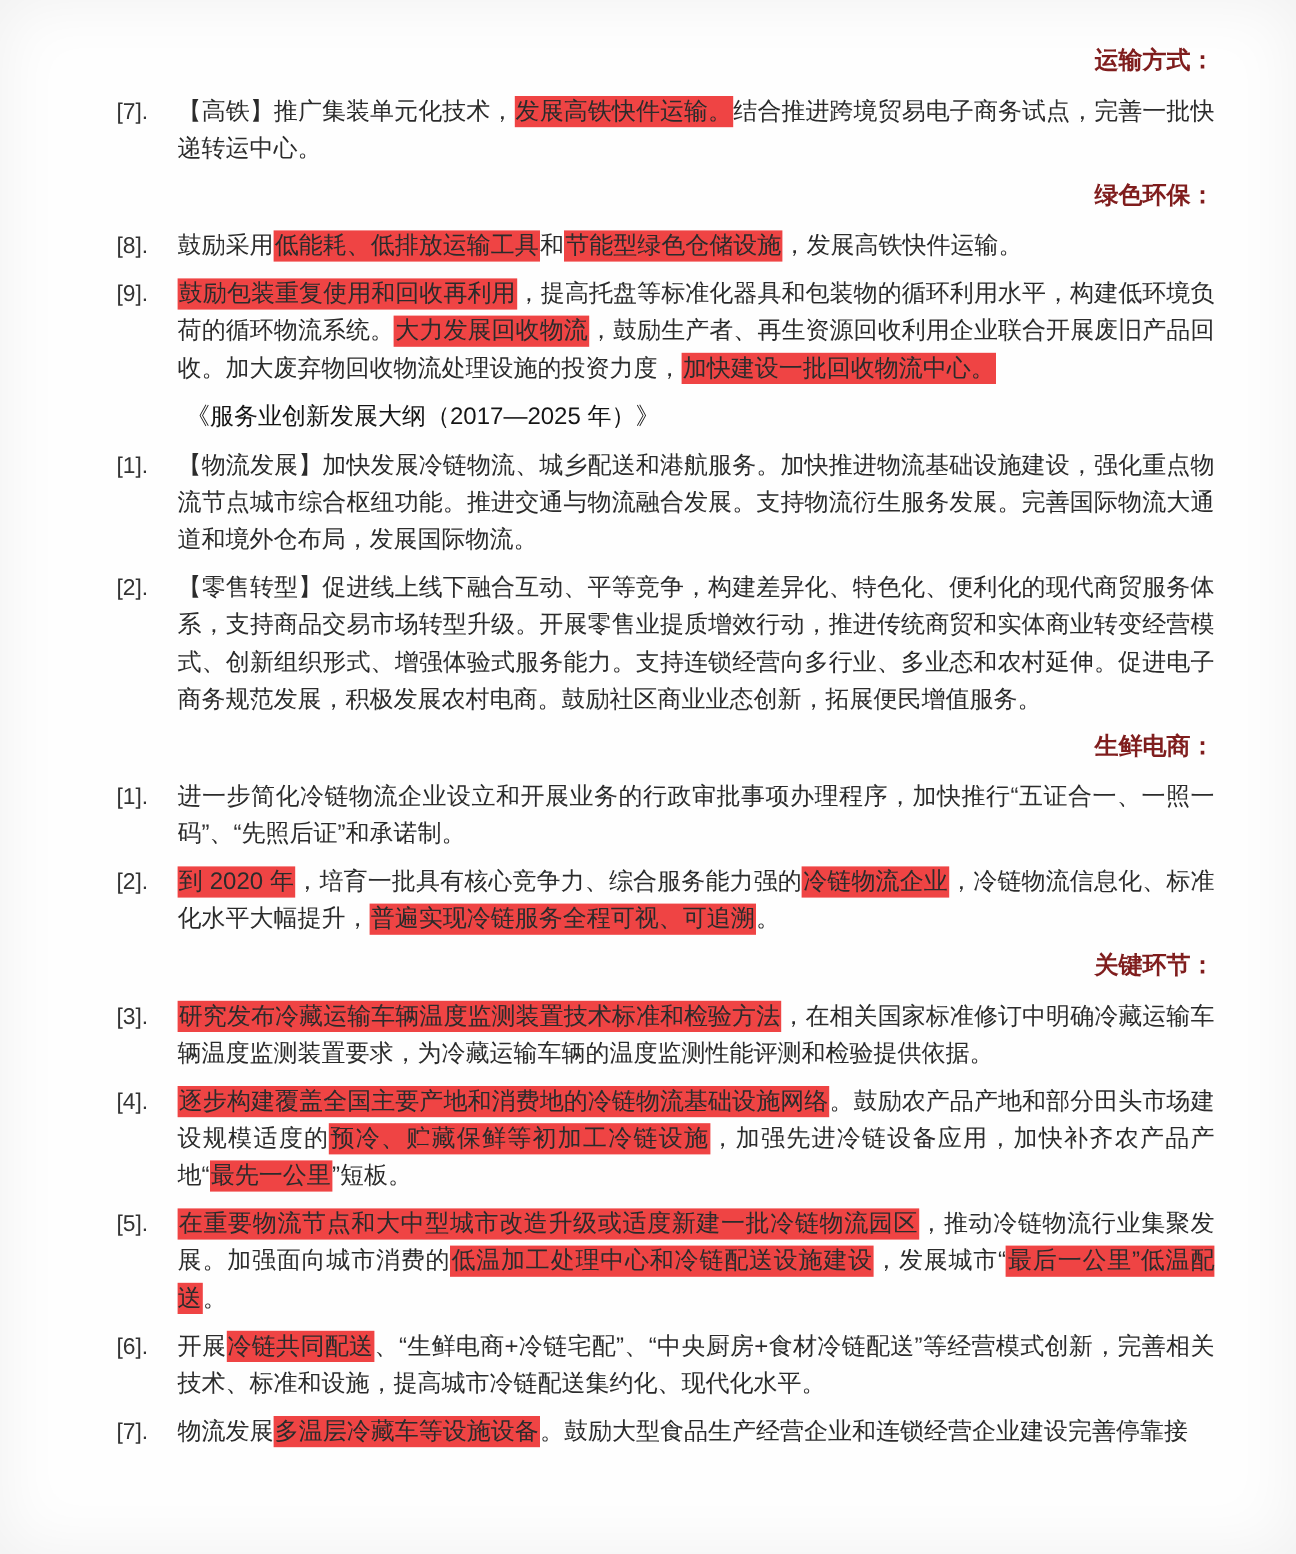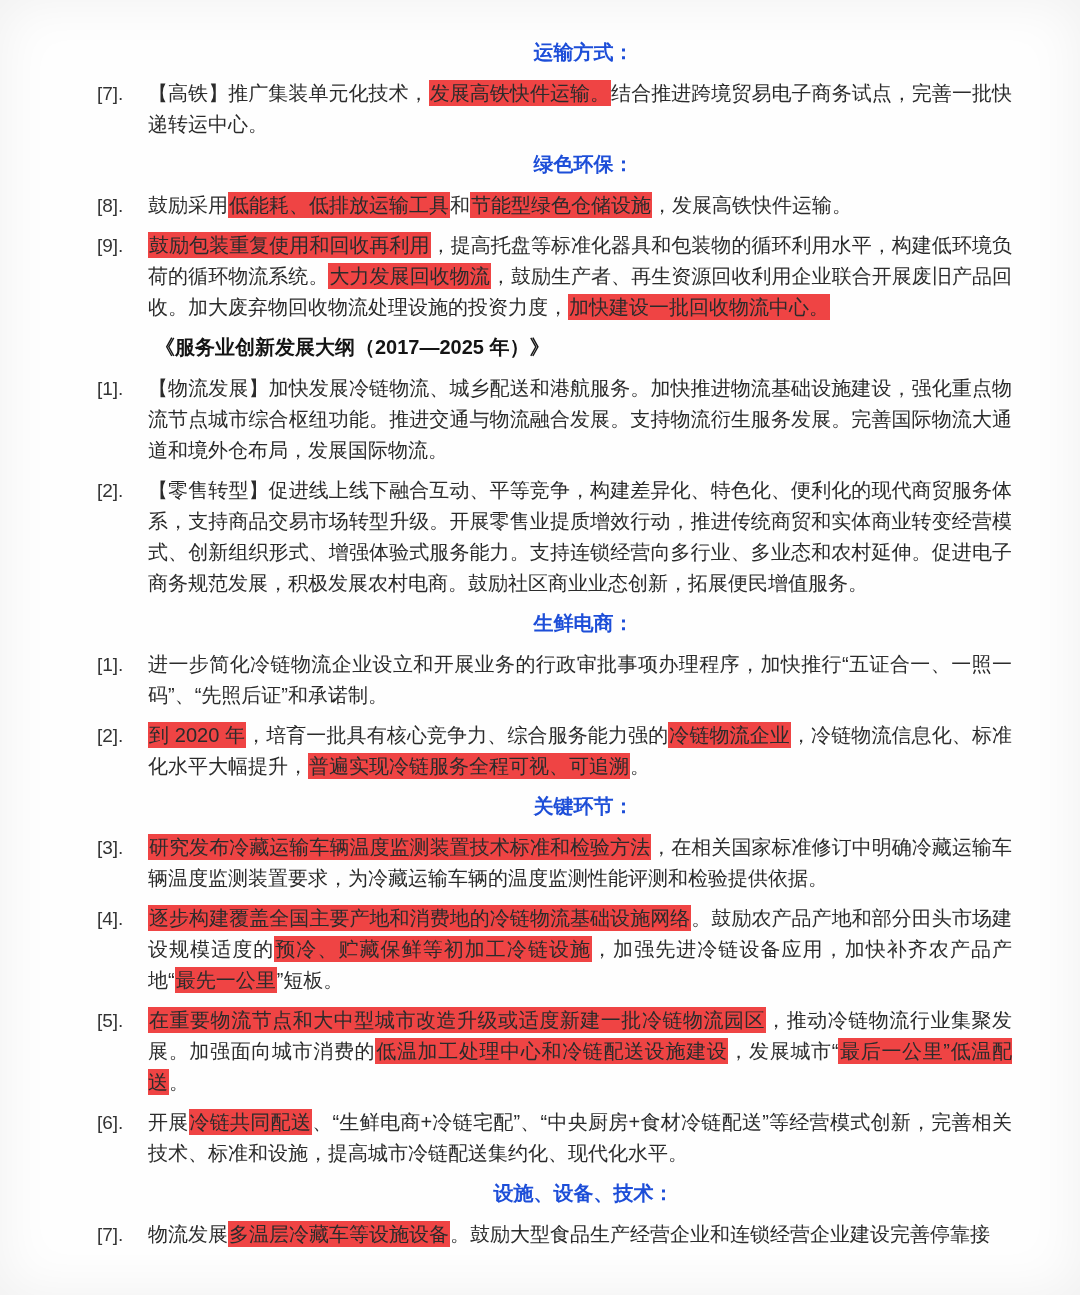--- a/index.html
+++ b/index.html
@@ -44,26 +44,27 @@
     color: #333333;
     text-align: left;
     font-size: 19px;
   }
   .item .body {
     flex: 1;
     display: block;
   }
   .heading {
     font-weight: bold;
-    color: #1d4ed8;
+    color: #7f1d1d;
     margin: 3px 0 10px 58px;
-    text-align: center;
+    text-align: right;
+    font-family: Liberation Mono, monospace;
   }
   .doc-title {
-    font-weight: bold;
+    font-weight: normal;
     color: #141414;
     margin: 3px 0 10px 58px;
     text-align: left;
   }
   mark.hl {
     background: #ef4444;
     color: inherit;
     padding: 2px 1px;
   }
 </style>
@@ -114,19 +115,18 @@
         <span class="body"><mark class="hl">逐步构建覆盖全国主要产地和消费地的冷链物流基础设施网络</mark><span>。鼓励农产品产地和部分田头市场建设规模适度的</span><mark class="hl">预冷、贮藏保鲜等初加工冷链设施</mark><span>，加强先进冷链设备应用，加快补齐农产品产地“</span><mark class="hl">最先一公里</mark><span>”短板。</span></span>
       </div>
       <div class="block item">
         <span class="num">[5].</span>
         <span class="body"><mark class="hl">在重要物流节点和大中型城市改造升级或适度新建一批冷链物流园区</mark><span>，推动冷链物流行业集聚发展。加强面向城市消费的</span><mark class="hl">低温加工处理中心和冷链配送设施建设</mark><span>，发展城市“</span><mark class="hl">最后一公里”低温配送</mark><span>。</span></span>
       </div>
       <div class="block item">
         <span class="num">[6].</span>
         <span class="body"><span>开展</span><mark class="hl">冷链共同配送</mark><span>、“生鲜电商+冷链宅配”、“中央厨房+食材冷链配送”等经营模式创新，完善相关技术、标准和设施，提高城市冷链配送集约化、现代化水平。</span></span>
       </div>
-      <div class="block heading">设施、设备、技术：</div>
       <div class="block item">
         <span class="num">[7].</span>
         <span class="body"><span>物流发展</span><mark class="hl">多温层冷藏车等设施设备</mark><span>。鼓励大型食品生产经营企业和连锁经营企业建设完善停靠接</span></span>
       </div>
     </div>
 </div>
 
 </body></html>

